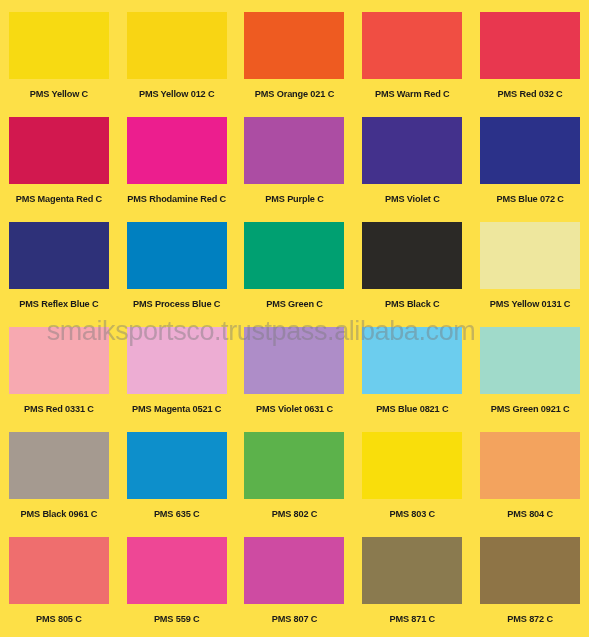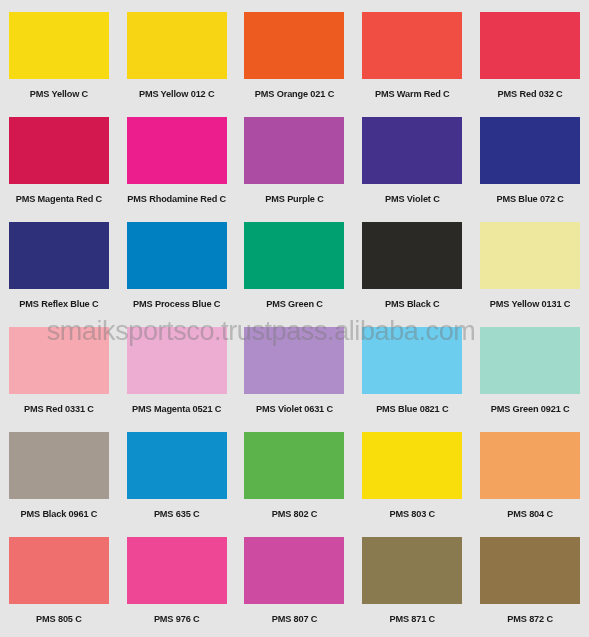--- a/index.html
+++ b/index.html
@@ -13,21 +13,21 @@
     height: 637px;
     font-family: "Liberation Sans", "DejaVu Sans", sans-serif;
     overflow: hidden;
     position: relative;
   }
 
   #chart-root {
     position: relative;
     width: 589px;
     height: 637px;
-    background: #e5e5e5;
+    background: #fde047;
   }
 
   .swatch-grid {
     position: absolute;
     left: 0;
     top: 0;
     width: 589px;
     height: 637px;
     display: grid;
     grid-template-columns: repeat(5, 117.8px);
@@ -186,21 +186,21 @@
       <div class="swatch-cell">
         <div class="swatch-chip" style="background-color: rgb(243, 163, 94);"></div>
         <div class="swatch-label">PMS 804 C</div>
       </div>
       <div class="swatch-cell">
         <div class="swatch-chip" style="background-color: rgb(239, 110, 110);"></div>
         <div class="swatch-label">PMS 805 C</div>
       </div>
       <div class="swatch-cell">
         <div class="swatch-chip" style="background-color: rgb(238, 71, 149);"></div>
-        <div class="swatch-label">PMS 976 C</div>
+        <div class="swatch-label">PMS 559 C</div>
       </div>
       <div class="swatch-cell">
         <div class="swatch-chip" style="background-color: rgb(206, 75, 162);"></div>
         <div class="swatch-label">PMS 807 C</div>
       </div>
       <div class="swatch-cell">
         <div class="swatch-chip" style="background-color: rgb(138, 122, 79);"></div>
         <div class="swatch-label">PMS 871 C</div>
       </div>
       <div class="swatch-cell">

